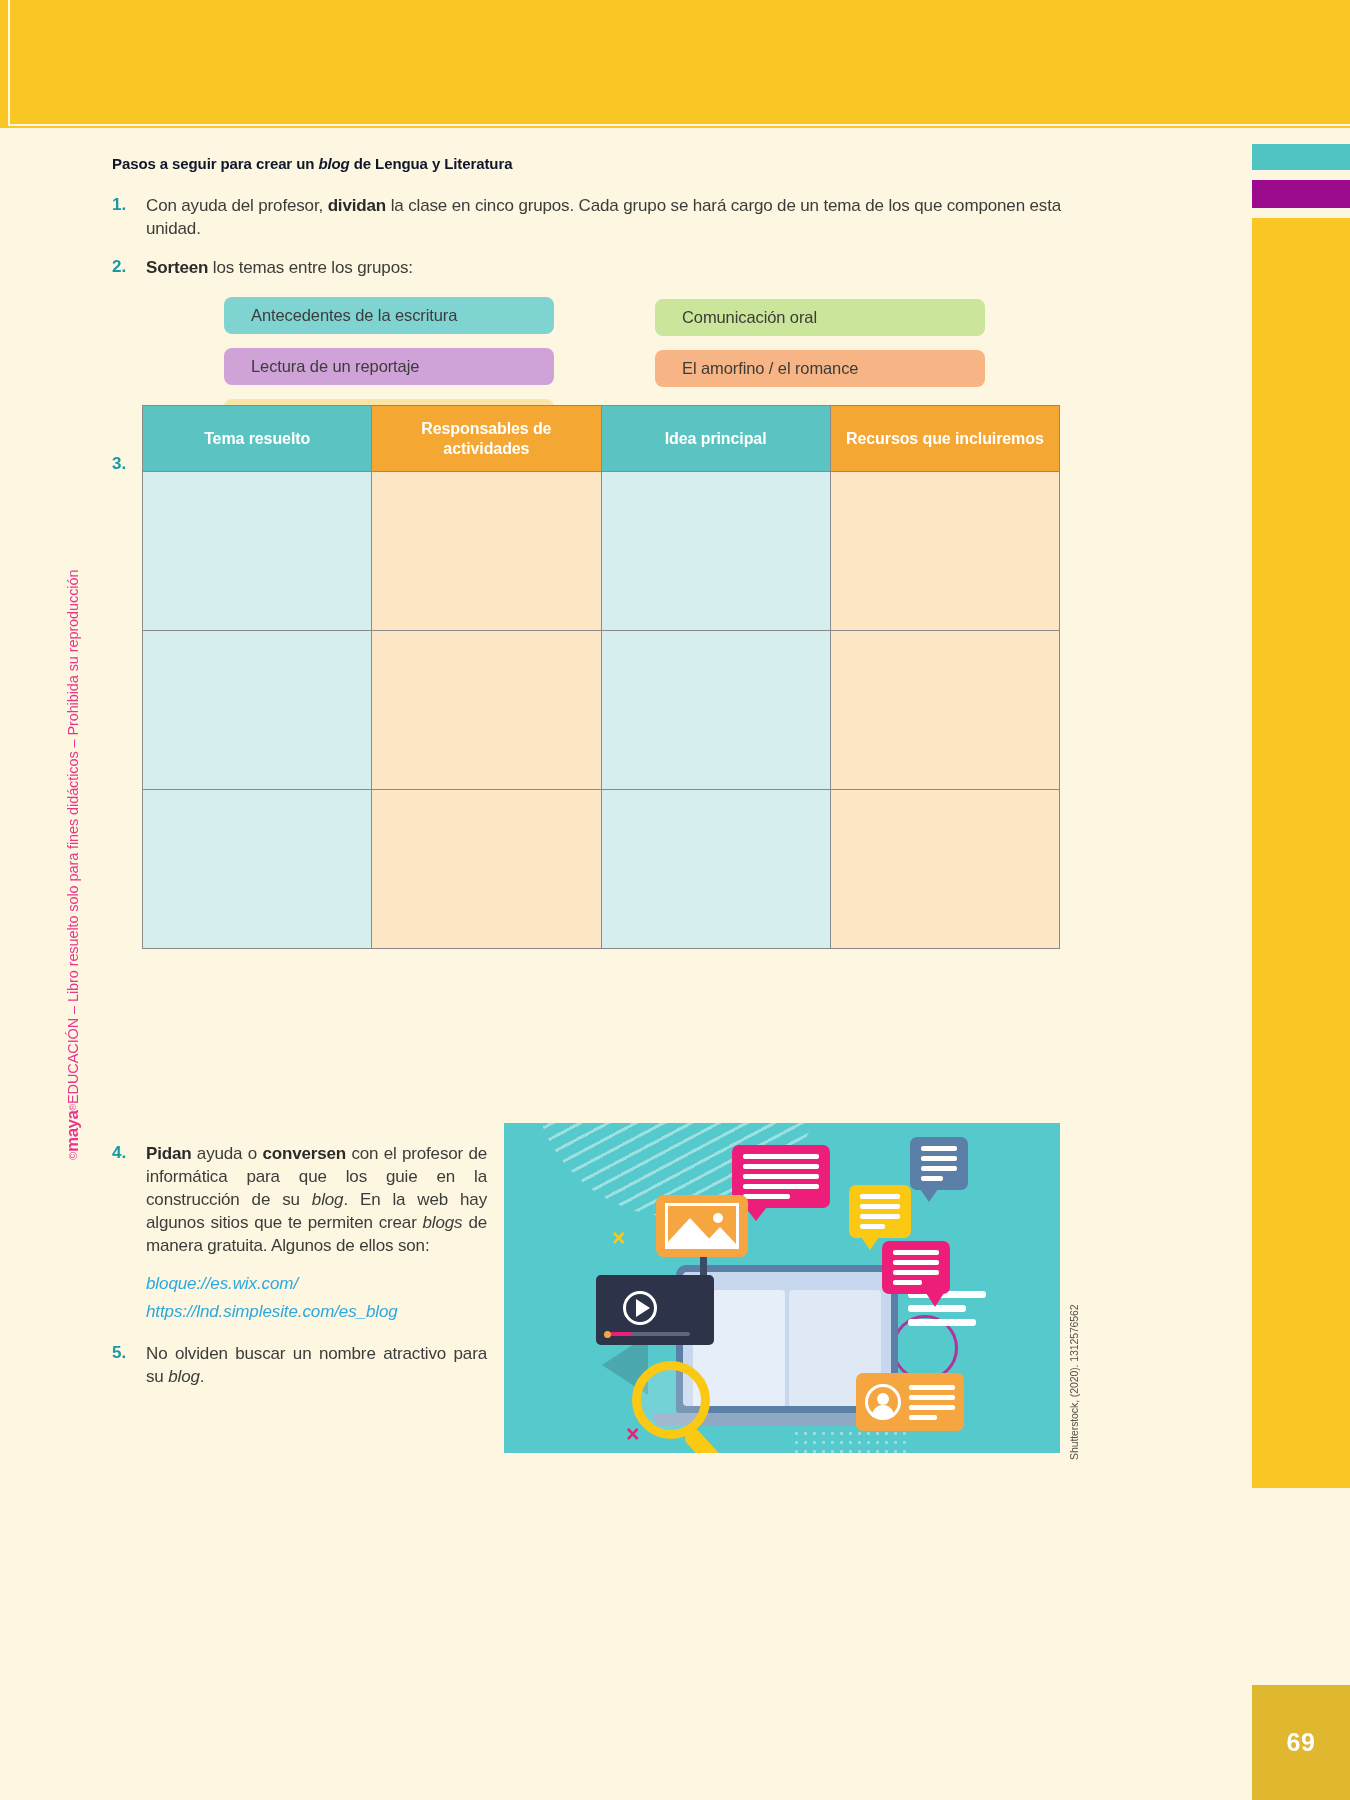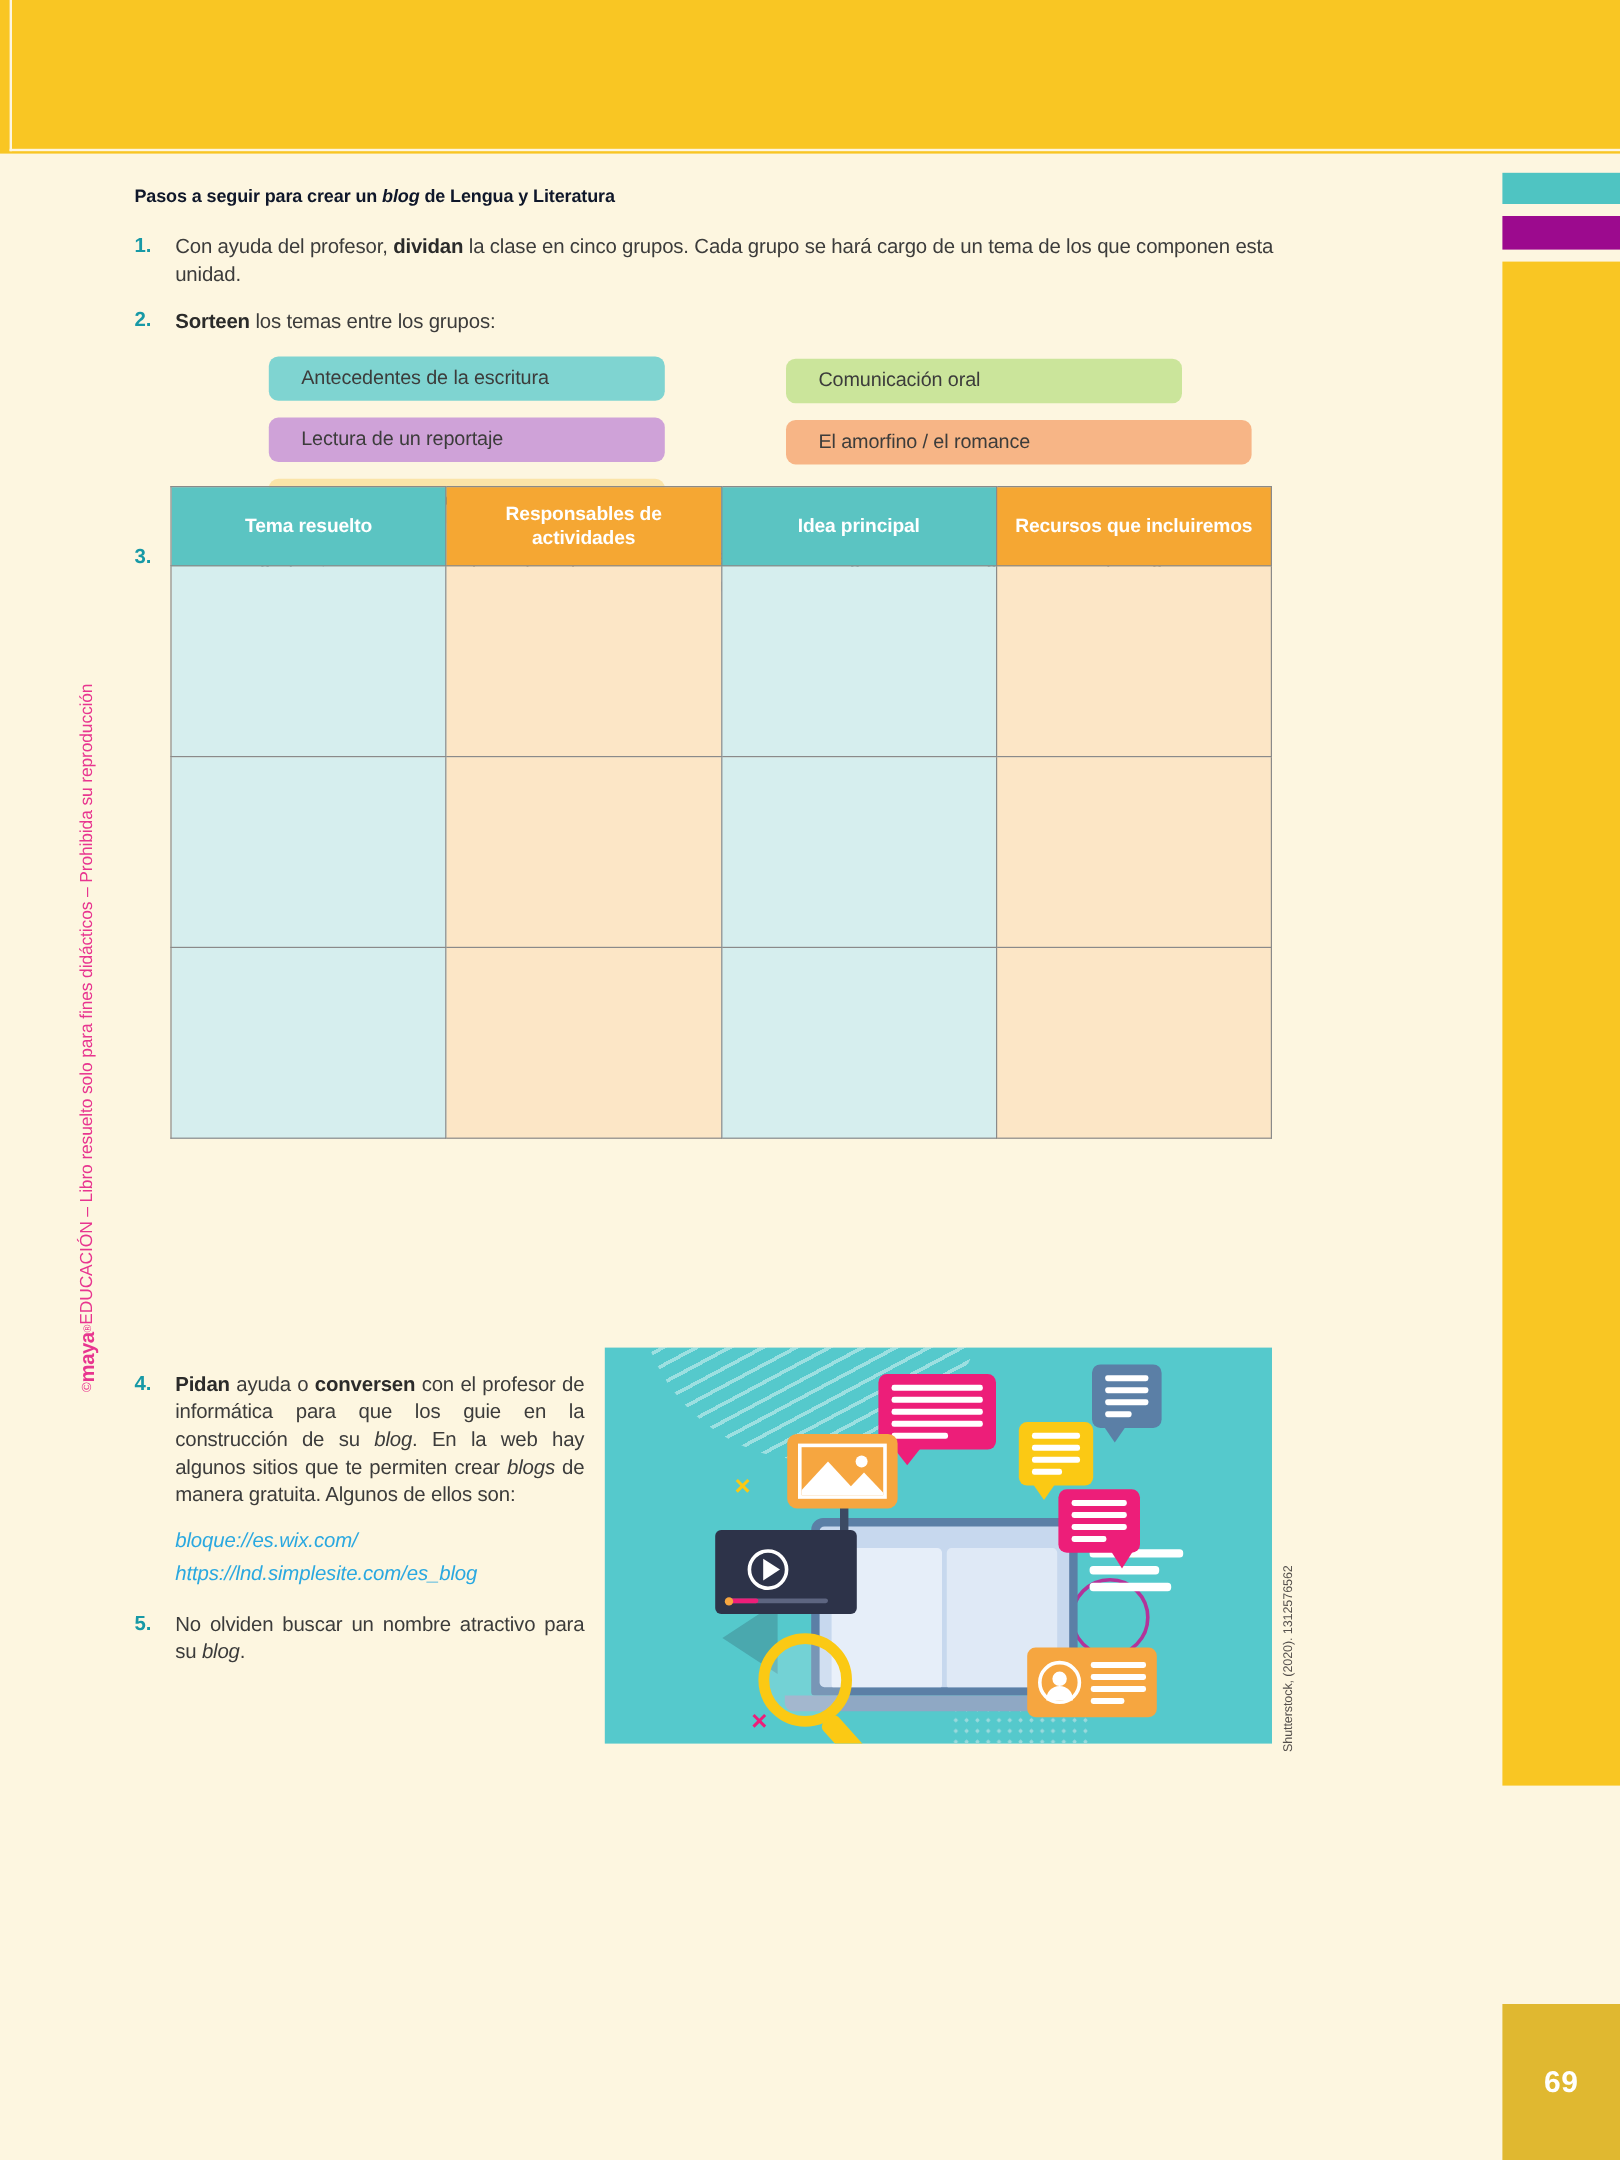--- a/index.html
+++ b/index.html
@@ -39,21 +39,21 @@
     width: 98px; height: 28px;
     background: #9c0a8e;
   }
   .right-band-yellow {
     position: absolute; right: 0; top: 218px;
     width: 98px; height: 1270px;
     background: #f9c623;
   }
   .page-number-box {
     position: absolute; right: 0; bottom: 0;
-    width: 98px; height: 130px;
+    width: 98px; height: 115px;
     background: #e0b830;
     color: #ffffff;
     font-size: 25px;
     font-weight: bold;
     display: flex;
     align-items: center;
     justify-content: center;
     letter-spacing: 0.5px;
   }
 
@@ -135,21 +135,21 @@
     align-items: center;
     padding-left: 27px;
     font-size: 16.5px;
     color: #3c3c3b;
     letter-spacing: -0.1px;
   }
   .pill-a { left: 112px;  top: 0px;  width: 330px; background: #7fd4d1; }
   .pill-b { left: 112px;  top: 51px; width: 330px; background: #cfa2d8; }
   .pill-c { left: 112px;  top: 102px;width: 330px; background: #fbe4a8; }
   .pill-d { left: 543px;  top: 2px;  width: 330px; background: #cbe59b; }
-  .pill-e { left: 543px;  top: 53px; width: 388px; background: #f7b586; }
+  .pill-e { left: 543px;  top: 53px; width: 330px; background: #f7b586; }
 
   
   .plan-table {
     position: absolute;
     left: 142px;
     top: 405px;
     width: 918px;
     border-collapse: collapse;
     table-layout: fixed;
   }

